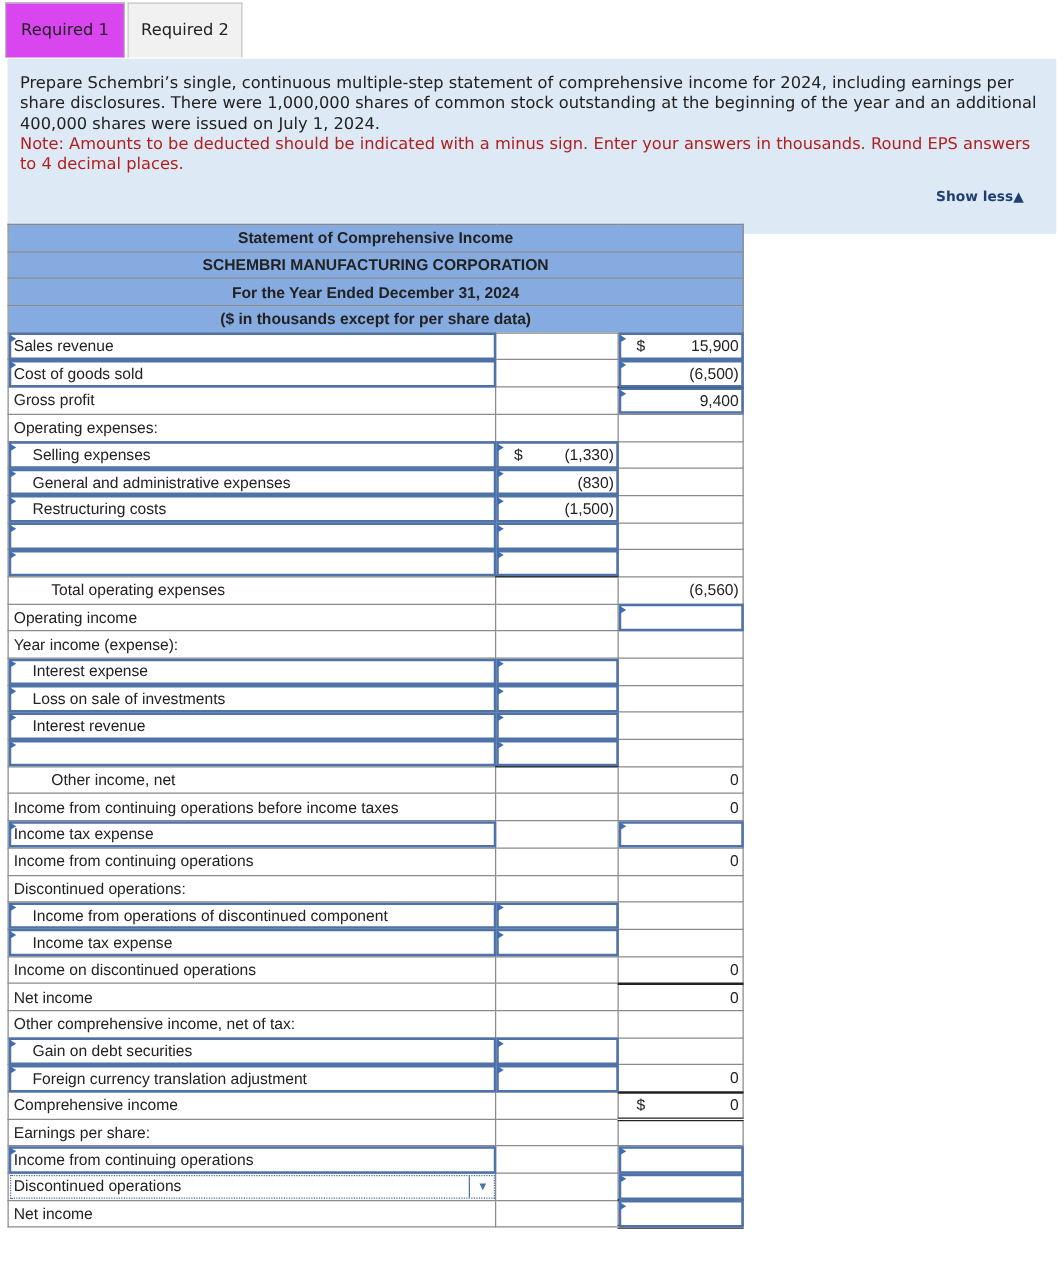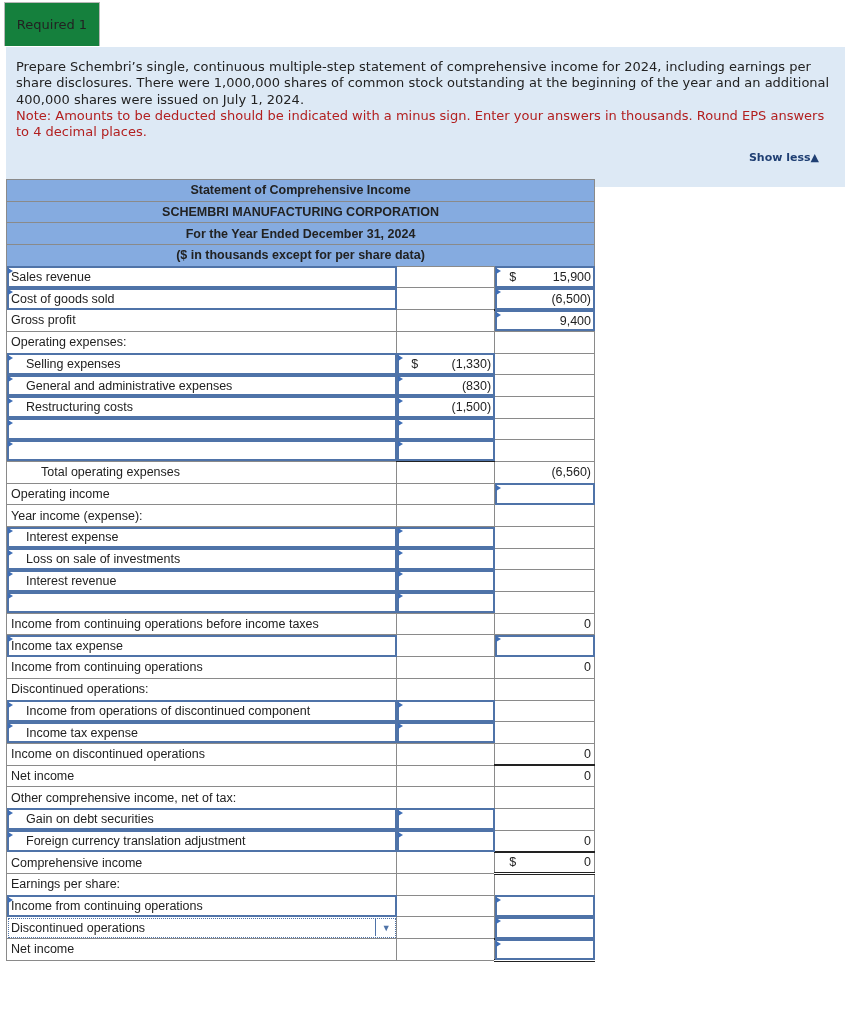--- a/index.html
+++ b/index.html
@@ -1,21 +1,21 @@
 <!DOCTYPE html>
 <html><head>
 <meta charset="utf-8">
 <style>
   html, body { margin:0; padding:0; background:#fff; }
   body { width:851px; height:1024px; position:relative; overflow:hidden;
          font-family:"DejaVu Sans", sans-serif; color:#222; }
   .tabs { position:absolute; left:4px; top:2px; height:46px; display:flex; }
   .tab { height:44px; box-sizing:border-box; border:1px solid #b8b8b8; border-bottom:none;
          font-size:13px; display:flex; align-items:center; justify-content:center; }
-  .tab.active { width:96px; background:#15803d; }
+  .tab.active { width:96px; background:#d946ef; }
   .tab.inactive { width:92px; background:#f1f1f1; margin-left:2px; border-color:#c8c8c8; }
   .instr { position:absolute; left:6px; top:47px; width:839px; height:140px; background:#dde9f5;
            box-sizing:border-box; padding:12px 10px 0 10px; font-size:13px; line-height:16.3px; }
   .instr .note { color:#b21f1f; }
   .showless { position:absolute; right:26px; top:103px; font-size:11px; font-weight:bold; color:#1f3f73; }
   table.stmt { position:absolute; left:6px; top:179px; border-collapse:collapse; width:589px;
                font-family:"Liberation Sans", sans-serif; font-size:12.5px; }
   table.stmt td { border:1px solid #8a8a8a; height:21.7px; padding:0; box-sizing:border-box; }
   .hdr td { background:#85abe0; text-align:center; font-weight:bold; color:#222; height:22.8px; }
   .c1 { width:391px; } .c2 { width:98px; } .c3 { width:100px; }
@@ -31,20 +31,21 @@
   .dd .arrow { position:absolute; right:0; top:2px; bottom:2px; width:20px; border-left:1px solid #4f73a8;
                display:flex; align-items:center; justify-content:center; color:#4f73a8; font-size:9px; }
   .topline { border-top:2px solid #222 !important; }
   .dbl { border-bottom:3px double #222 !important; }
 </style>
 </head>
 <body>
 
 <div class="tabs">
   <div class="tab active">Required 1</div>
+  <div class="tab inactive">Required 2</div>
 </div>
 
 <div class="instr">
   <div>Prepare Schembri’s single, continuous multiple-step statement of comprehensive income for 2024, including earnings per share disclosures. There were 1,000,000 shares of common stock outstanding at the beginning of the year and an additional 400,000 shares were issued on July 1, 2024.</div>
   <div class="note">Note: Amounts to be deducted should be indicated with a minus sign. Enter your answers in thousands. Round EPS answers to 4 decimal places.</div>
   <div class="showless">
     <span>Show less</span><span>▲</span>
   </div>
 </div>
 
@@ -152,20 +153,25 @@
     <td class="c2 num inp tri"></td>
     <td class="c3"></td>
   </tr>
 
   <tr>
     <td class="c1 ind inp tri"></td>
     <td class="c2 num inp tri"></td>
     <td class="c3"></td>
   </tr>
 
+  <tr>
+    <td class="c1 ind2">Other income, net</td>
+    <td class="c2 topline"></td>
+    <td class="c3 num">0</td>
+  </tr>
 
   <tr>
     <td class="c1 lbl">Income from continuing operations before income taxes</td>
     <td class="c2"></td>
     <td class="c3 num">0</td>
   </tr>
 
   <tr>
     <td class="c1 lbl inp tri">Income tax expense</td>
     <td class="c2"></td>

